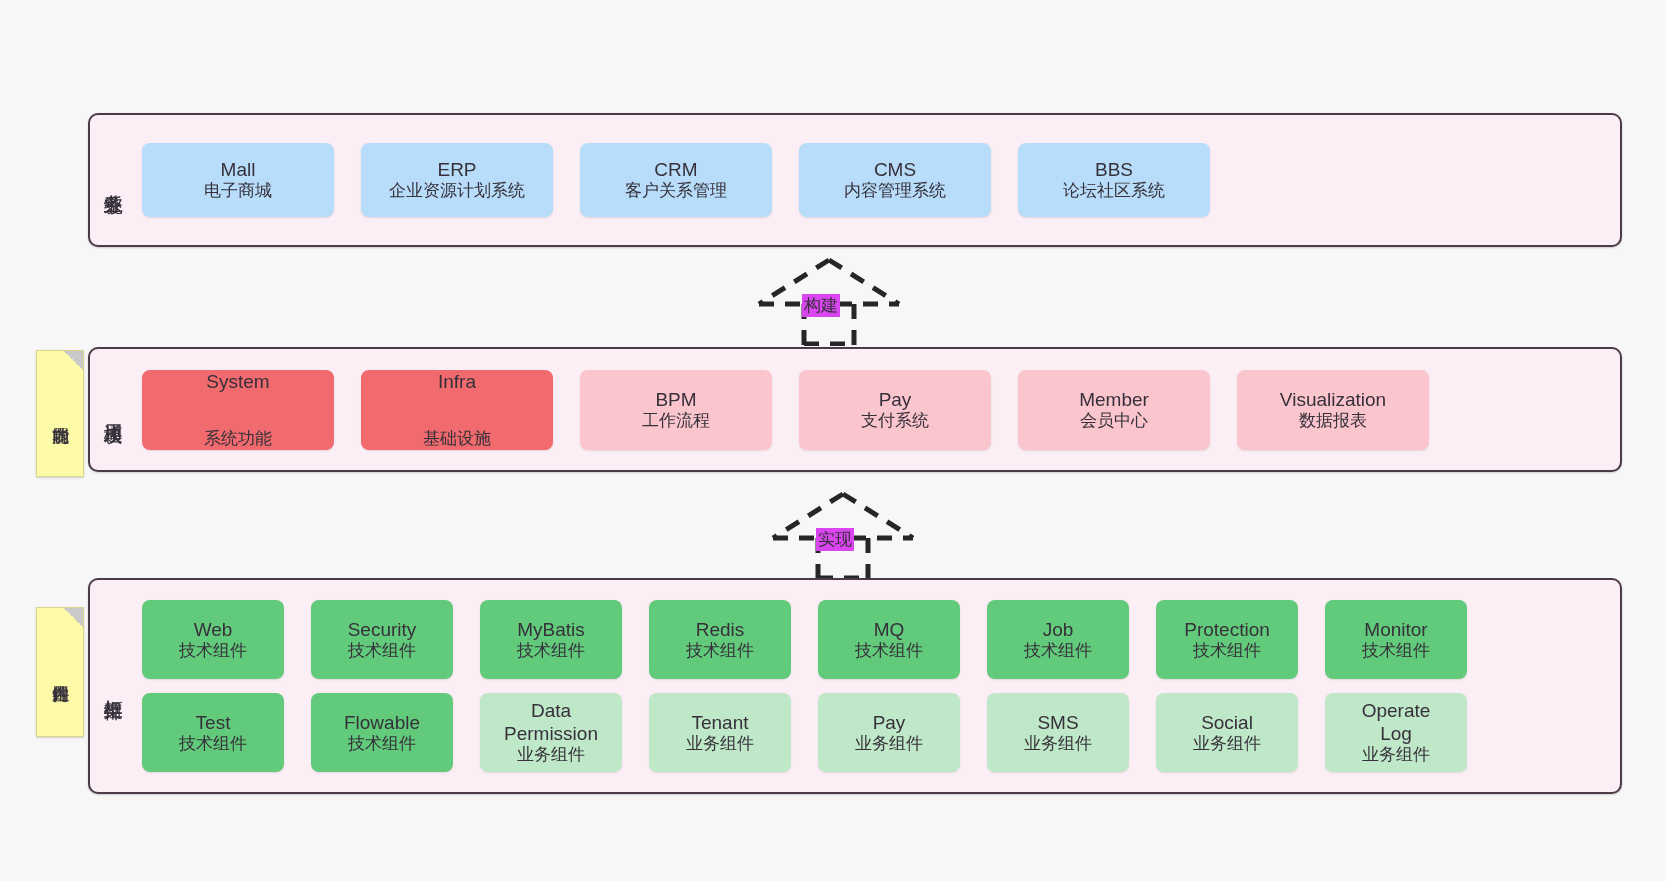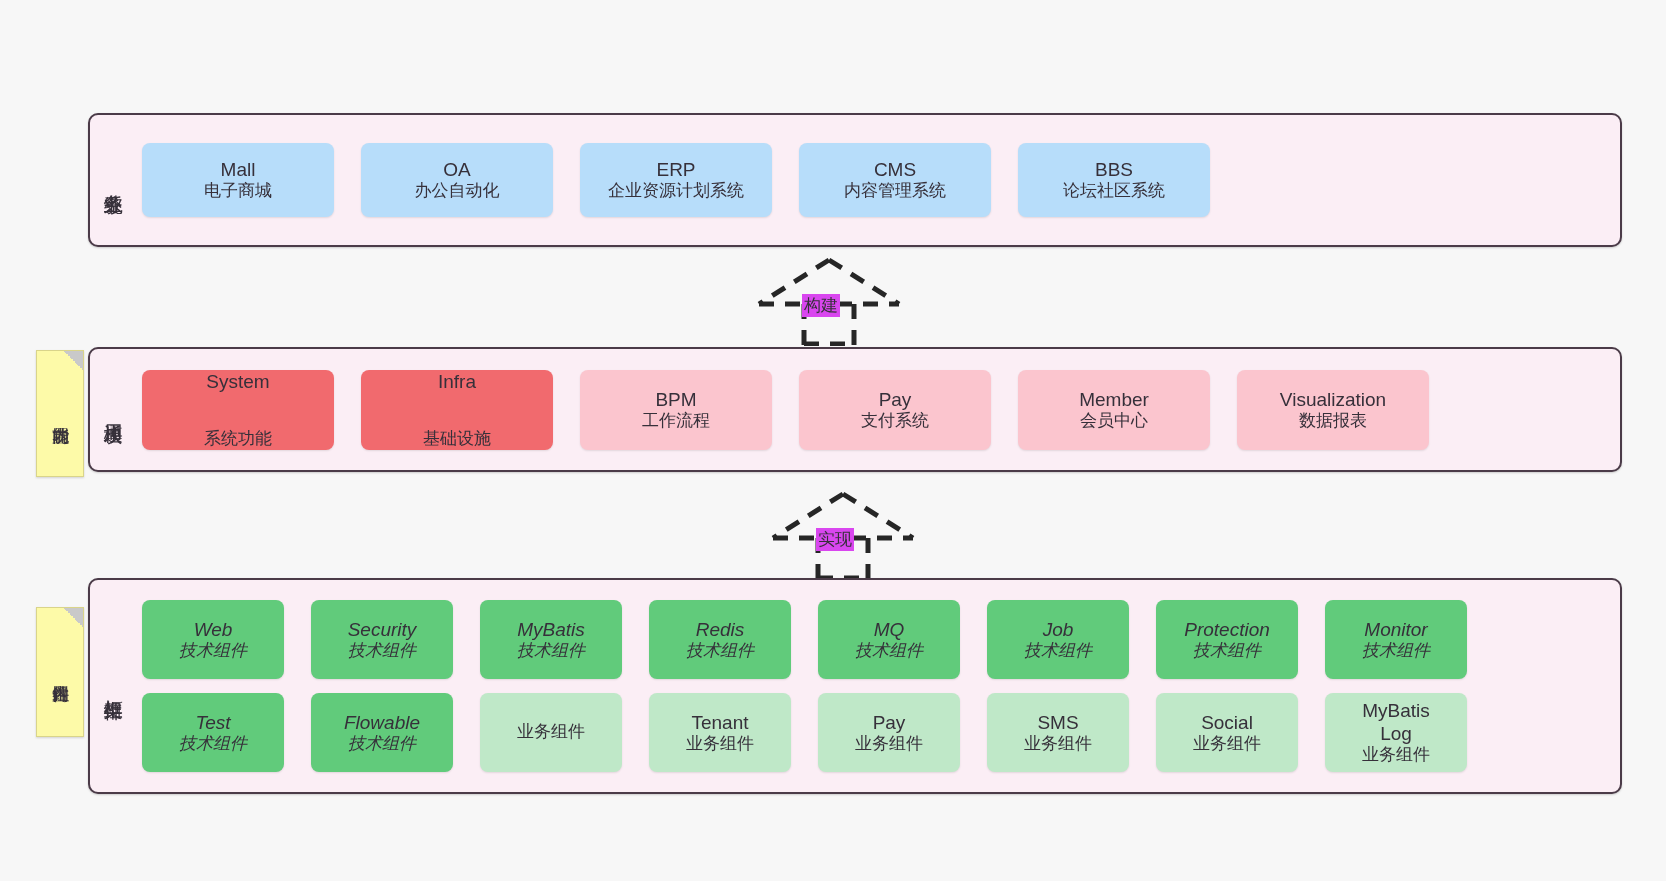--- a/index.html
+++ b/index.html
@@ -77,21 +77,21 @@
 
   
   #layer2{left:88px;top:347px;width:1534px;height:125px;}
   #layer2 .node{height:80px;}
   .n-strong{background:#f16a6e;gap:36px;}
   .n-soft{background:#fbc5ce;justify-content:center;}
 
   
   #layer3{left:88px;top:578px;width:1534px;height:216px;}
   #layer3 .node{height:79px;}
-  .g-strong{background:#61cb7b;font-style:italic;}
+  .g-strong{background:#61cb7b;}
   .g-soft{background:#bfe8c8;}
 
   
   .note{
     position:absolute;
     width:48px;
     background:#fdfaa8;
     border:1px solid #d9d48a;
     box-sizing:border-box;
     display:flex;
@@ -134,26 +134,26 @@
 
   <div class="layer" id="layer1">
     <div class="layer-title">业务系统</div>
     <div class="boxes">
       <div class="row cols6">
         <div class="node">
           <span class="t1">Mall</span>
           <span class="t2">电子商城</span>
         </div>
         <div class="node">
-          <span class="t1">OA</span>
-          <span class="t2">办公自动化</span>
-        </div>
-        <div class="node">
           <span class="t1">ERP</span>
           <span class="t2">企业资源计划系统</span>
+        </div>
+        <div class="node">
+          <span class="t1">CRM</span>
+          <span class="t2">客户关系管理</span>
         </div>
         <div class="node">
           <span class="t1">CMS</span>
           <span class="t2">内容管理系统</span>
         </div>
         <div class="node">
           <span class="t1">BBS</span>
           <span class="t2">论坛社区系统</span>
         </div>
       </div>
@@ -268,40 +268,41 @@
       <div class="row cols8">
         <div class="node g-strong">
           <span class="t1">Test</span>
           <span class="t2">技术组件</span>
         </div>
         <div class="node g-strong">
           <span class="t1">Flowable</span>
           <span class="t2">技术组件</span>
         </div>
         <div class="node g-soft">
+          <span class="t1">Data Permission</span>
           <span class="t2">业务组件</span>
         </div>
         <div class="node g-soft">
           <span class="t1">Tenant</span>
           <span class="t2">业务组件</span>
         </div>
         <div class="node g-soft">
           <span class="t1">Pay</span>
           <span class="t2">业务组件</span>
         </div>
         <div class="node g-soft">
           <span class="t1">SMS</span>
           <span class="t2">业务组件</span>
         </div>
         <div class="node g-soft">
           <span class="t1">Social</span>
           <span class="t2">业务组件</span>
         </div>
         <div class="node g-soft">
-          <span class="t1">MyBatis Log</span>
+          <span class="t1">Operate Log</span>
           <span class="t2">业务组件</span>
         </div>
       </div>
 
     </div>
   </div>
 
 </div>
 
 </body></html>

